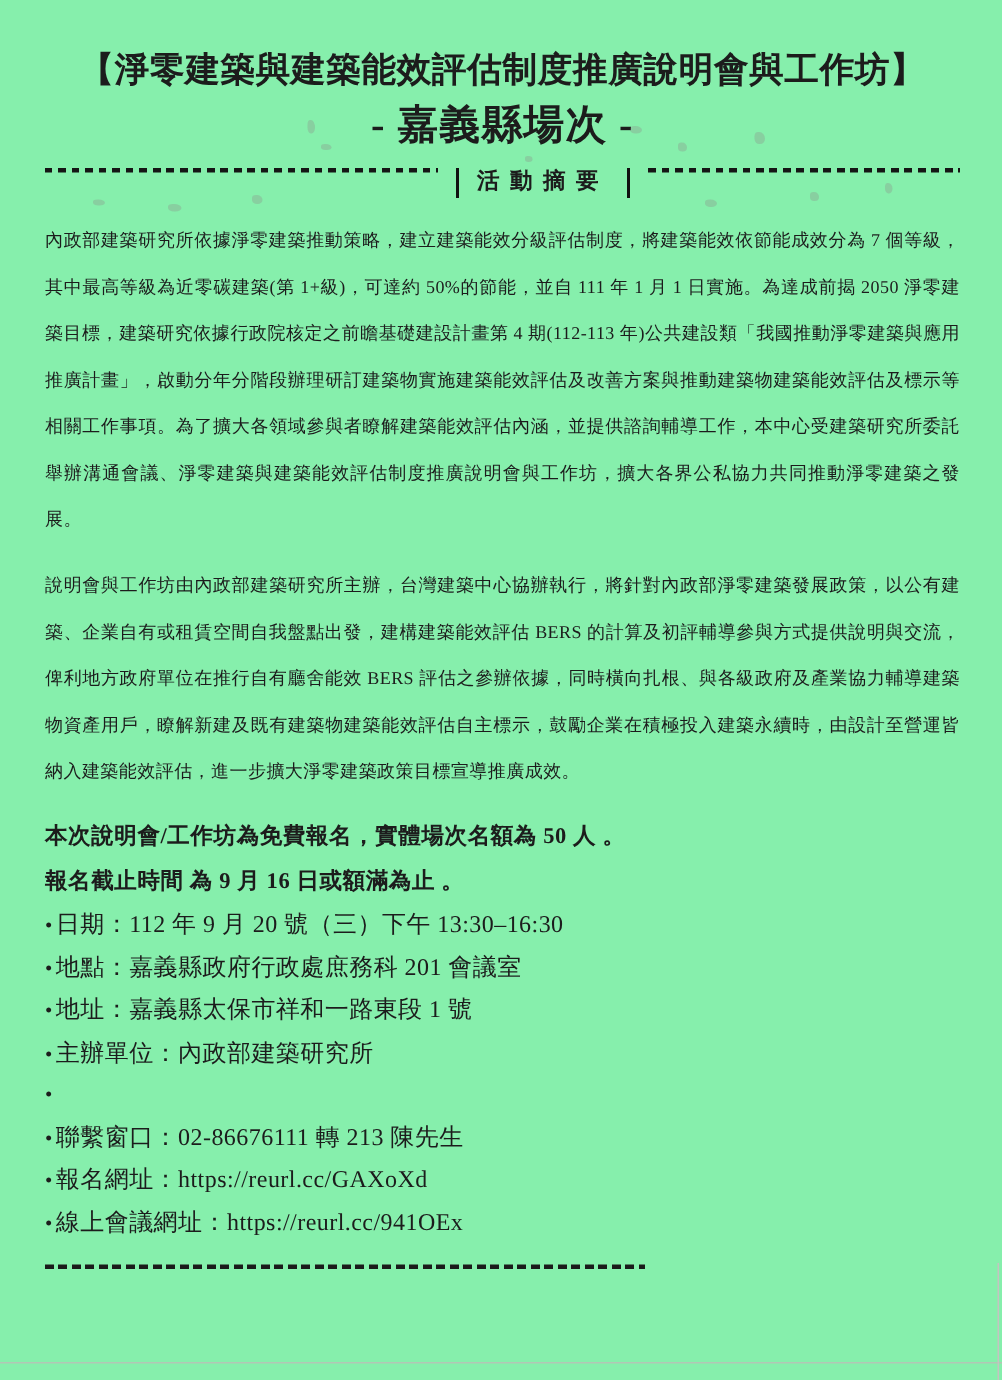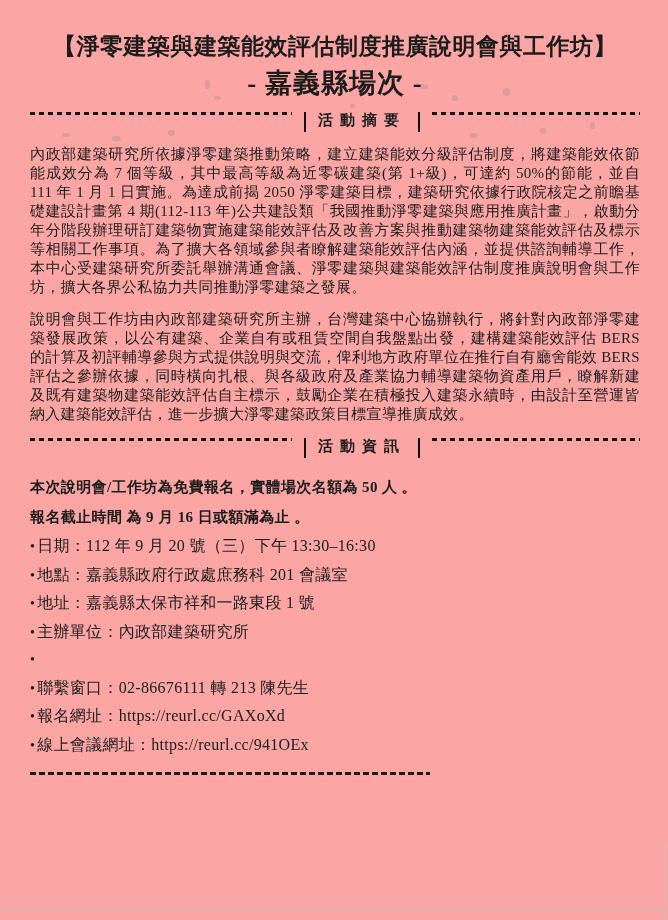--- a/index.html
+++ b/index.html
@@ -1,21 +1,21 @@
 <!DOCTYPE html>
 <html lang="zh-Hant"><head>
 <meta charset="utf-8">
 <style>
   html, body { margin: 0; padding: 0; background: #e8e8e8; }
   .page {
     position: relative;
     width: 668px;
     height: 920px;
     margin: 0 auto;
-    background: #fca5a5;
+    background: #86efac;
     color: #1c1c1c;
     font-family: "Liberation Serif", "DejaVu Serif", serif;
     overflow: hidden;
     box-sizing: border-box;
     padding: 24px 28px 0 30px;
   }
 
   
   .doc-title {
     text-align: center;
@@ -60,22 +60,22 @@
     letter-spacing: 7px;
     white-space: nowrap;
     flex: none;
     transform: translateY(-1px);
   }
 
   
   .body-text { margin-top: 9px; }
   .body-text p {
     margin: 0 0 13px 0;
-    font-size: 15px;
-    line-height: 19px;
+    font-size: 12px;
+    line-height: 31px;
     text-align: justify;
     text-justify: inter-character;
     letter-spacing: 0.3px;
   }
 
   
   .info-block { margin-top: 10px; }
   .notice-line {
     font-size: 15px;
     font-weight: 700;
@@ -139,27 +139,20 @@
     <span class="divider-label">活動摘要</span>
     <span class="vbar"></span>
     <span class="dash right"></span>
   </div>
 
   <div class="body-text">
     <p>內政部建築研究所依據淨零建築推動策略，建立建築能效分級評估制度，將建築能效依節能成效分為 7 個等級，其中最高等級為近零碳建築(第 1+級)，可達約 50%的節能，並自 111 年 1 月 1 日實施。為達成前揭 2050 淨零建築目標，建築研究依據行政院核定之前瞻基礎建設計畫第 4 期(112-113 年)公共建設類「我國推動淨零建築與應用推廣計畫」，啟動分年分階段辦理研訂建築物實施建築能效評估及改善方案與推動建築物建築能效評估及標示等相關工作事項。為了擴大各領域參與者瞭解建築能效評估內涵，並提供諮詢輔導工作，本中心受建築研究所委託舉辦溝通會議、淨零建築與建築能效評估制度推廣說明會與工作坊，擴大各界公私協力共同推動淨零建築之發展。</p>
     <p>說明會與工作坊由內政部建築研究所主辦，台灣建築中心協辦執行，將針對內政部淨零建築發展政策，以公有建築、企業自有或租賃空間自我盤點出發，建構建築能效評估 BERS 的計算及初評輔導參與方式提供說明與交流，俾利地方政府單位在推行自有廳舍能效 BERS 評估之參辦依據，同時橫向扎根、與各級政府及產業協力輔導建築物資產用戶，瞭解新建及既有建築物建築能效評估自主標示，鼓勵企業在積極投入建築永續時，由設計至營運皆納入建築能效評估，進一步擴大淨零建築政策目標宣導推廣成效。</p>
   </div>
 
-  <div class="divider">
-    <span class="dash left"></span>
-    <span class="vbar"></span>
-    <span class="divider-label">活動資訊</span>
-    <span class="vbar"></span>
-    <span class="dash right"></span>
-  </div>
 
   <div class="info-block">
     <div class="notice-line">本次說明會/工作坊為免費報名，實體場次名額為 50 人 。</div>
     <div class="notice-line">報名截止時間 為 9 月 16 日或額滿為止 。</div>
 
     <div class="bullet-row">
       <span class="bullet">•</span>
       <span>日期：112 年 9 月 20 號（三）下午 13:30–16:30</span>
     </div>
     <div class="bullet-row">

